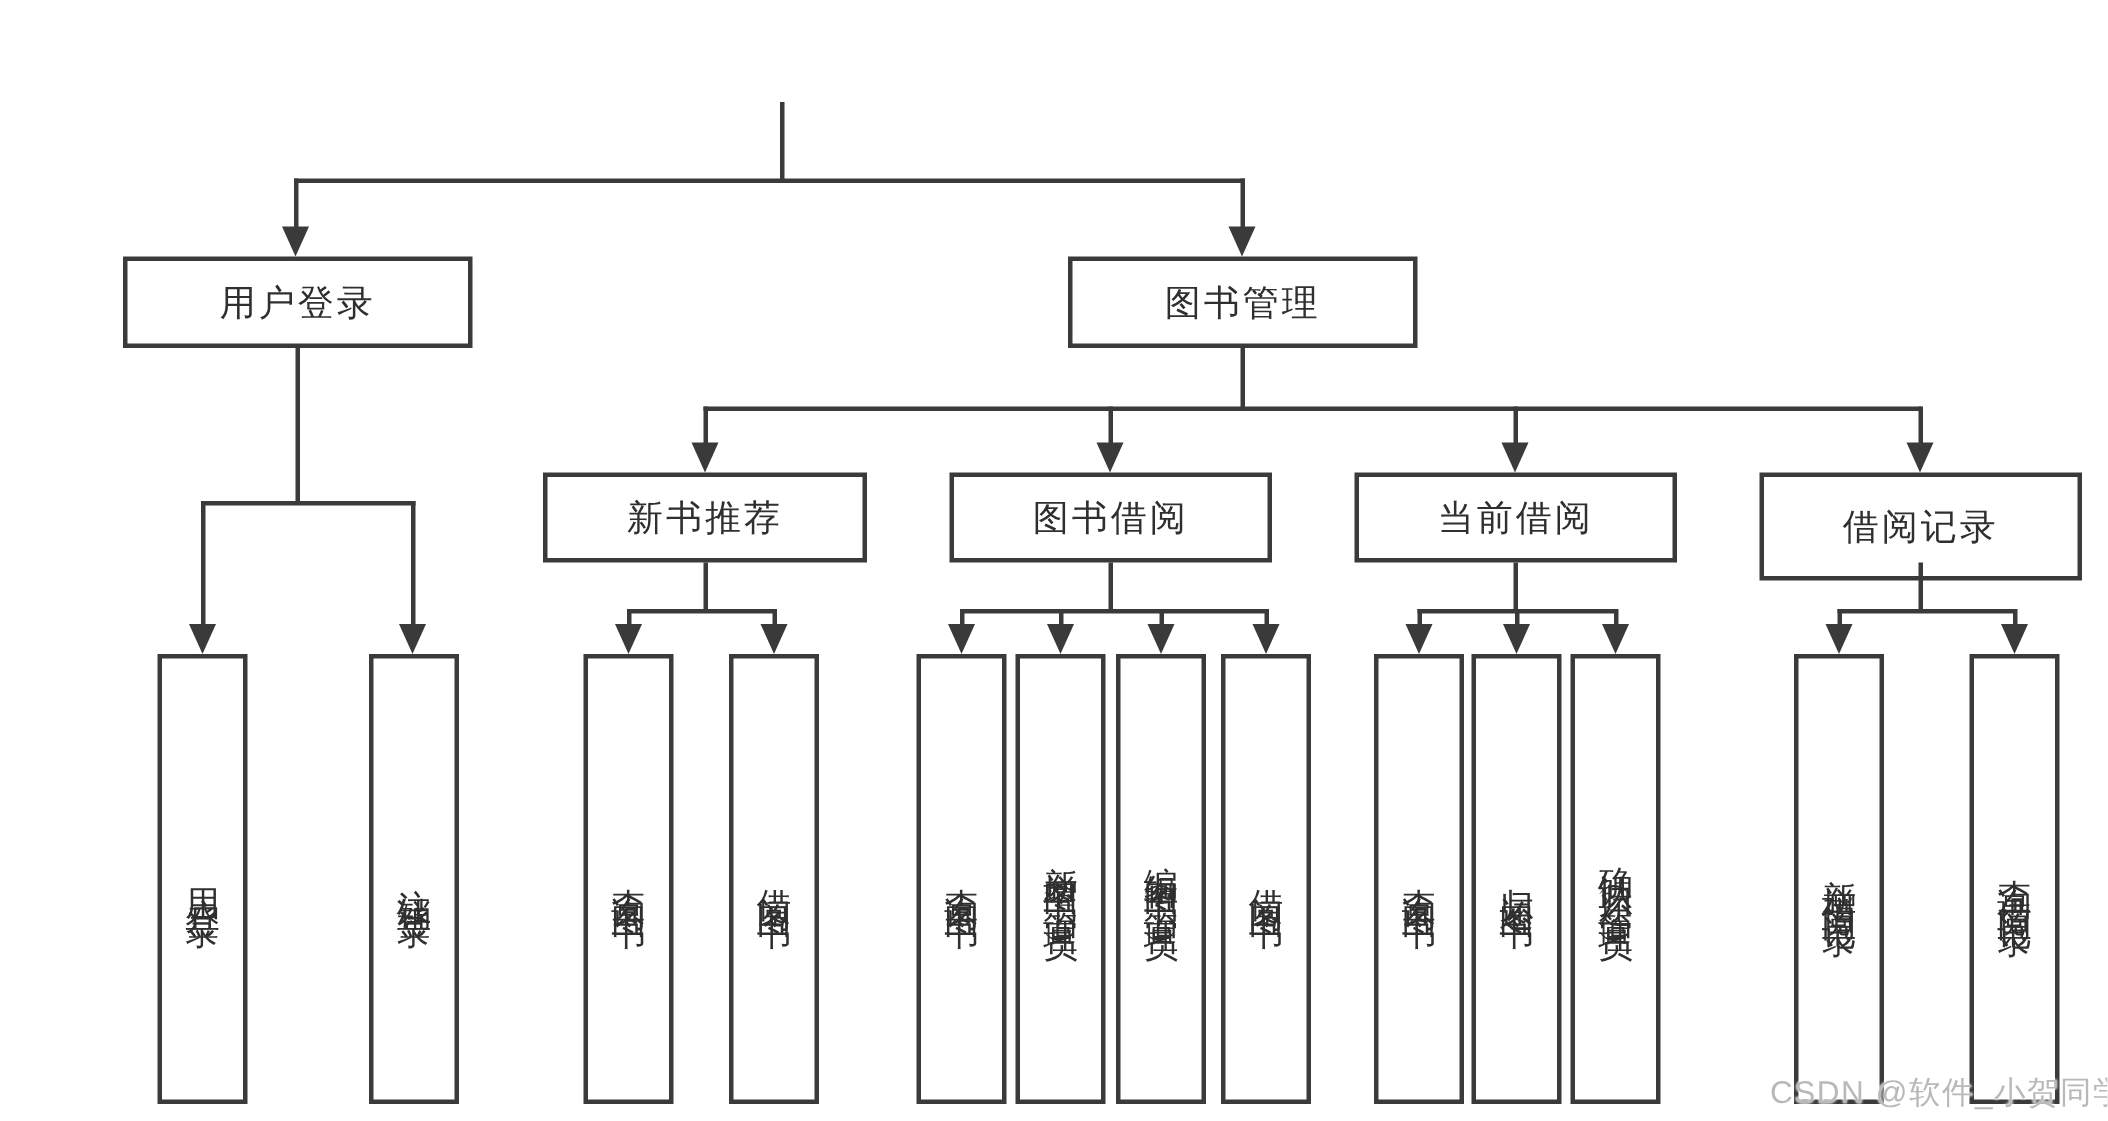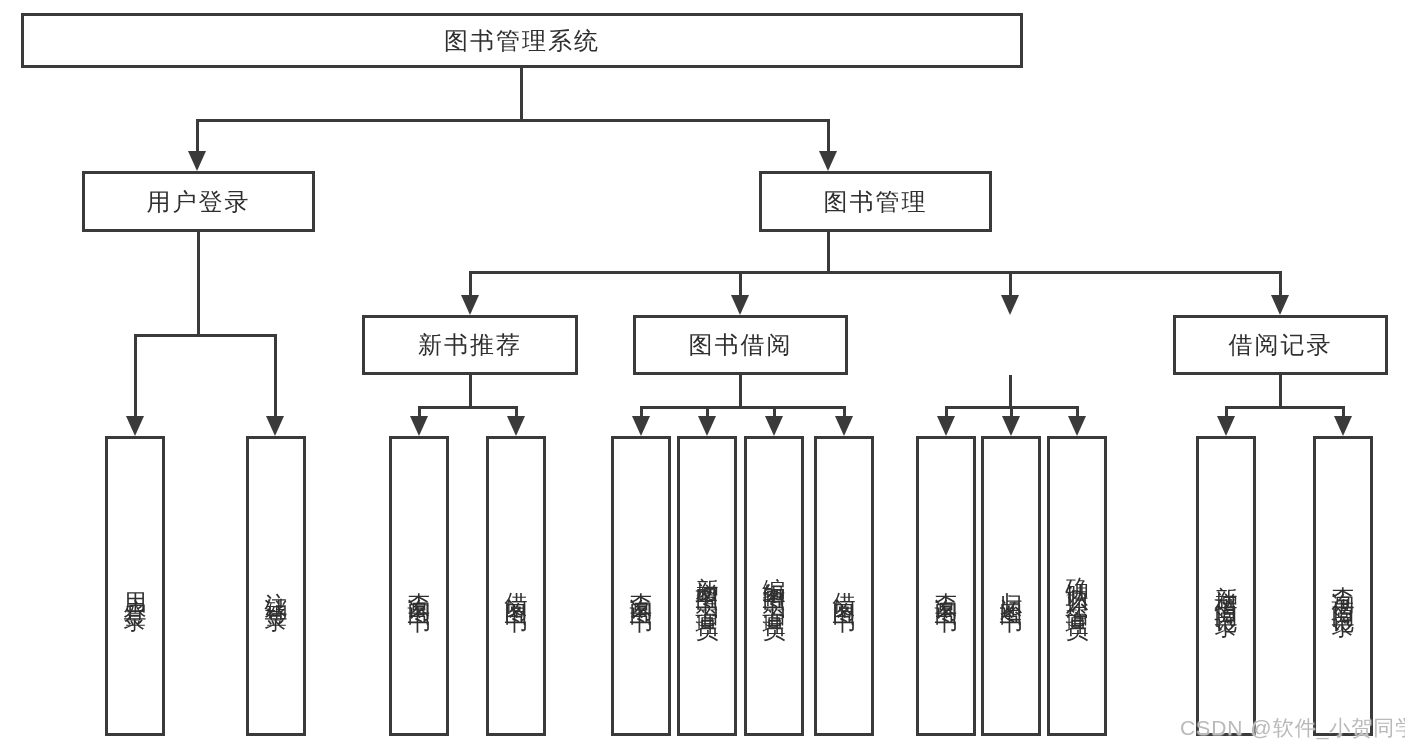--- a/index.html
+++ b/index.html
@@ -42,35 +42,32 @@
     color:var(--wm);z-index:10;
     text-shadow:0 0 2px #fff,0 0 2px #fff;
     white-space:nowrap;
   }
 </style>
 </head>
 <body>
 
 <div id="canvas">
 
-  <div class="hbox" style="left:21px;top:13px;width:1002px;height:55px;">
-    <span>图书管理系统</span>
-  </div>
 
   <div class="vl" style="left:520px;top:68px;height:53px;"></div>
   <div class="hl" style="left:196px;top:119px;width:634px;"></div>
   <div class="vl" style="left:196px;top:119px;height:33px;"></div>
   <div class="arw" style="left:188px;top:151px;"></div>
   <div class="vl" style="left:827px;top:119px;height:33px;"></div>
   <div class="arw" style="left:819px;top:151px;"></div>
 
   <div class="hbox" style="left:82px;top:171px;width:233px;height:61px;">
     <span>用户登录</span>
   </div>
-  <div class="hbox" style="left:712px;top:171px;width:233px;height:61px;margin-left:47px;">
+  <div class="hbox" style="left:712px;top:171px;width:233px;height:61px;">
     <span>图书管理</span>
   </div>
 
   <div class="vl" style="left:197px;top:232px;height:104px;"></div>
   <div class="hl" style="left:134px;top:334px;width:143px;"></div>
   <div class="vl" style="left:134px;top:334px;height:84px;"></div>
   <div class="arw" style="left:126px;top:416px;"></div>
   <div class="vl" style="left:274px;top:334px;height:84px;"></div>
   <div class="arw" style="left:266px;top:416px;"></div>
 
@@ -84,21 +81,24 @@
   <div class="arw" style="left:1001px;top:295px;"></div>
   <div class="vl" style="left:1279px;top:271px;height:26px;"></div>
   <div class="arw" style="left:1271px;top:295px;"></div>
 
   <div class="hbox" style="left:633px;top:315px;width:215px;height:60px;">
     <span>图书借阅</span>
   </div>
   <div class="hbox" style="left:362px;top:315px;width:216px;height:60px;">
     <span>新书推荐</span>
   </div>
-  <div class="hbox" style="left:1173px;top:315px;width:215px;height:60px;">
+  <div class="hbox" style="left:903px;top:315px;width:215px;height:60px;">
+    <span>当前借阅</span>
+  </div>
+  <div class="hbox" style="left:1173px;top:315px;width:215px;height:72px;">
     <span>借阅记录</span>
   </div>
 
   <div class="vl" style="left:469px;top:375px;height:33px;"></div>
   <div class="hl" style="left:418px;top:406px;width:100px;"></div>
   <div class="vl" style="left:418px;top:406px;height:12px;"></div>
   <div class="arw" style="left:410px;top:416px;"></div>
   <div class="vl" style="left:515px;top:406px;height:12px;"></div>
   <div class="arw" style="left:507px;top:416px;"></div>
 

